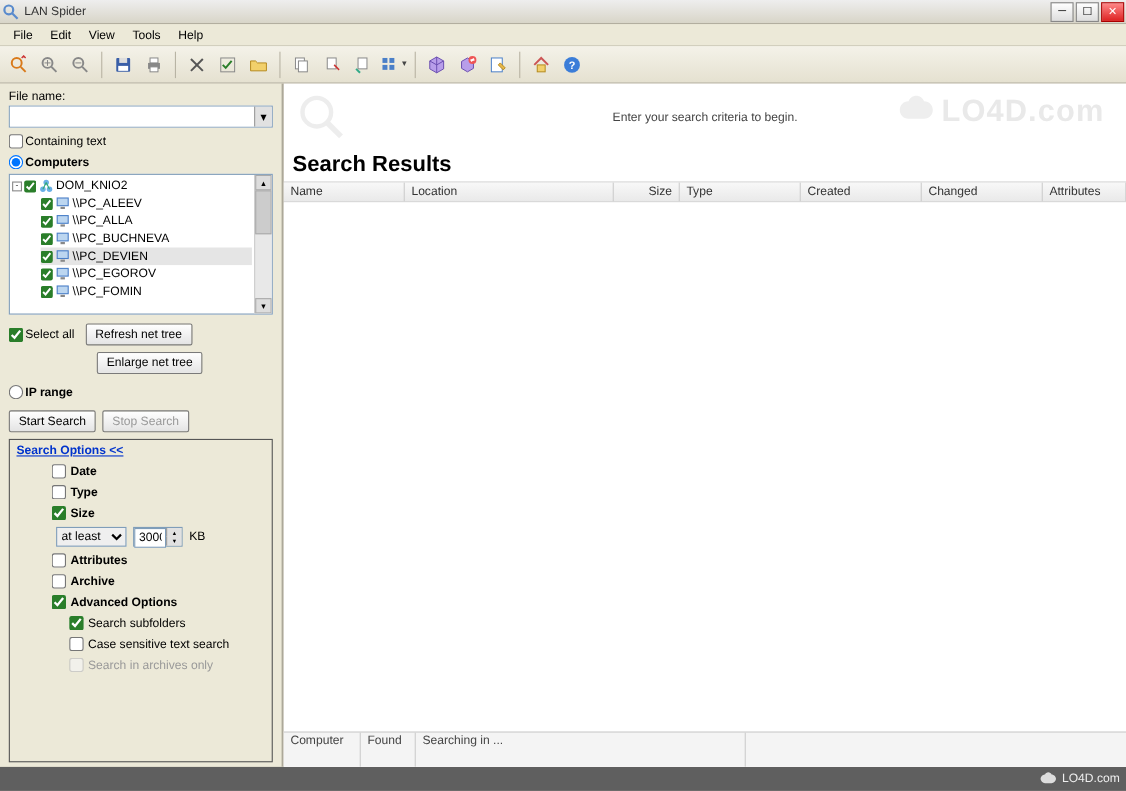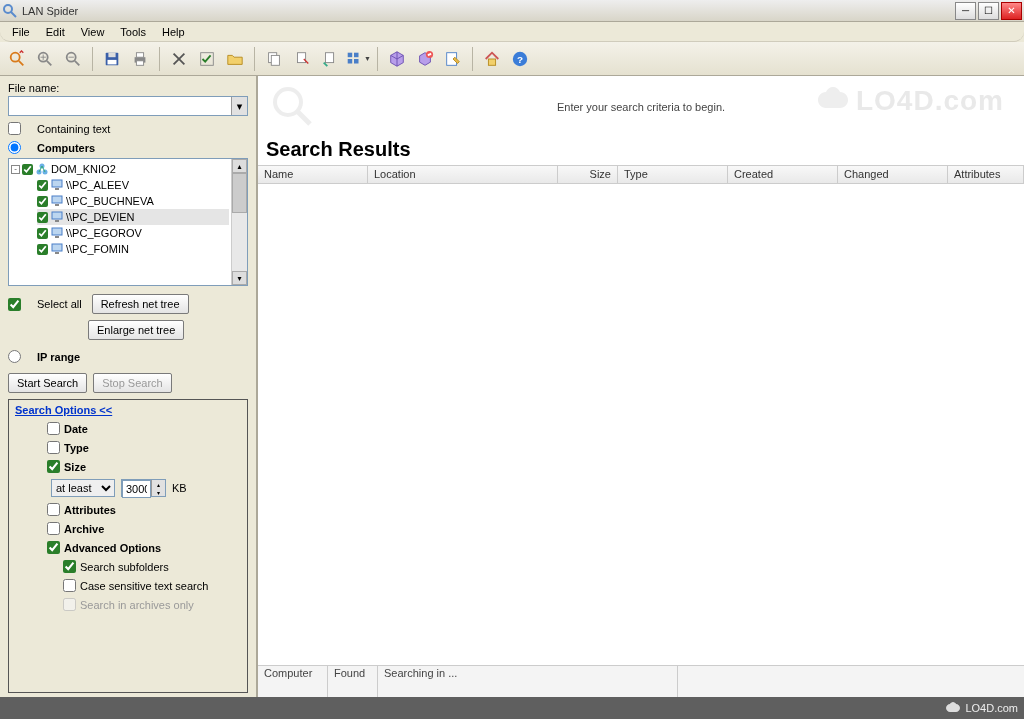--- a/index.html
+++ b/index.html
@@ -32,21 +32,21 @@
   border: 1px solid #888;
   background: linear-gradient(to bottom, #fff, #ddd);
   display: flex; align-items: center; justify-content: center;
   font-size: 10px; cursor: pointer;
 }
 .titlebar .win-btn.close { background: linear-gradient(to bottom,#f88,#d22); color:#fff; border-color:#a00;}
 .menubar {
   height: 20px;
   background: #ece9d8;
   border-bottom: 1px solid #d0ccbc;
-  display: flex; align-items: center; padding: 0 4px; border-radius: 10px;
+  display: flex; align-items: center; padding: 0 4px;
 }
 .menubar .menu-item { padding: 2px 8px; cursor: pointer; }
 .toolbar {
   height: 34px;
   background: linear-gradient(to bottom,#f4f2e9,#e5e1d0);
   border-bottom: 1px solid #aca899;
   display: flex; align-items: center; padding: 0 4px; gap: 2px;
 }
 .tb-sep { width:1px; height:24px; background:#b8b4a4; margin:0 4px;}
 .tb-btn {
@@ -67,21 +67,21 @@
   padding: 4px 8px;
   overflow: hidden;
   display:flex; flex-direction:column;
 }
 .field-label { font-size:11px; margin-top:2px;}
 .combo {
   display:flex; border:1px solid #7f9db9; background:#fff; height:20px; margin-top:2px;
 }
 .combo input { flex:1; border:none; outline:none; font-size:11px; padding:0 3px;}
 .combo .dd-btn { width:16px; background:#e1e1e1; border-left:1px solid #999; display:flex;align-items:center;justify-content:center;cursor:pointer;}
-.chk-row { display:flex; align-items:center; margin-top:6px; gap:16px;}
+.chk-row { display:flex; align-items:center; margin-top:6px; gap:2px;}
 .chk-row input[type=checkbox],.chk-row input[type=radio]{ width:13px;height:13px;}
 .chk-row label { font-size:11px;}
 .chk-row.bold label { font-weight:bold;}
 .tree-box {
   margin-top:4px; border:1px solid #7f9db9; background:#fff; height:128px;
   display:flex; overflow:hidden;
 }
 .tree-content { flex:1; overflow:hidden; padding:2px;}
 .tree-scroll { width:16px; background:#e8e8e8; border-left:1px solid #ccc; display:flex;flex-direction:column;}
 .tree-scroll .sbtn{height:14px;background:#ddd;border:1px solid #aaa; display:flex;align-items:center;justify-content:center;font-size:8px;cursor:pointer;}
@@ -328,20 +328,30 @@
             <span>\\PC_ALEEV</span>
           </div>
           <div class="tree-row child">
             <input type="checkbox" class="tree-chk" checked="" style="">
             <span class="tree-icon">
               <svg width="14" height="14" viewBox="0 0 14 14">
                 <rect x="2" y="2" width="10" height="7" fill="#bcd6f0" stroke="#4a7fc8"></rect>
                 <rect x="5" y="10" width="4" height="2" fill="#888"></rect>
               </svg>
             </span>
+            <span>\\PC_ALLA</span>
+          </div>
+          <div class="tree-row child">
+            <input type="checkbox" class="tree-chk" checked="" style="">
+            <span class="tree-icon">
+              <svg width="14" height="14" viewBox="0 0 14 14">
+                <rect x="2" y="2" width="10" height="7" fill="#bcd6f0" stroke="#4a7fc8"></rect>
+                <rect x="5" y="10" width="4" height="2" fill="#888"></rect>
+              </svg>
+            </span>
             <span>\\PC_BUCHNEVA</span>
           </div>
           <div class="tree-row child selected">
             <input type="checkbox" class="tree-chk" checked="" style="">
             <span class="tree-icon">
               <svg width="14" height="14" viewBox="0 0 14 14">
                 <rect x="2" y="2" width="10" height="7" fill="#bcd6f0" stroke="#4a7fc8"></rect>
                 <rect x="5" y="10" width="4" height="2" fill="#888"></rect>
               </svg>
             </span>

